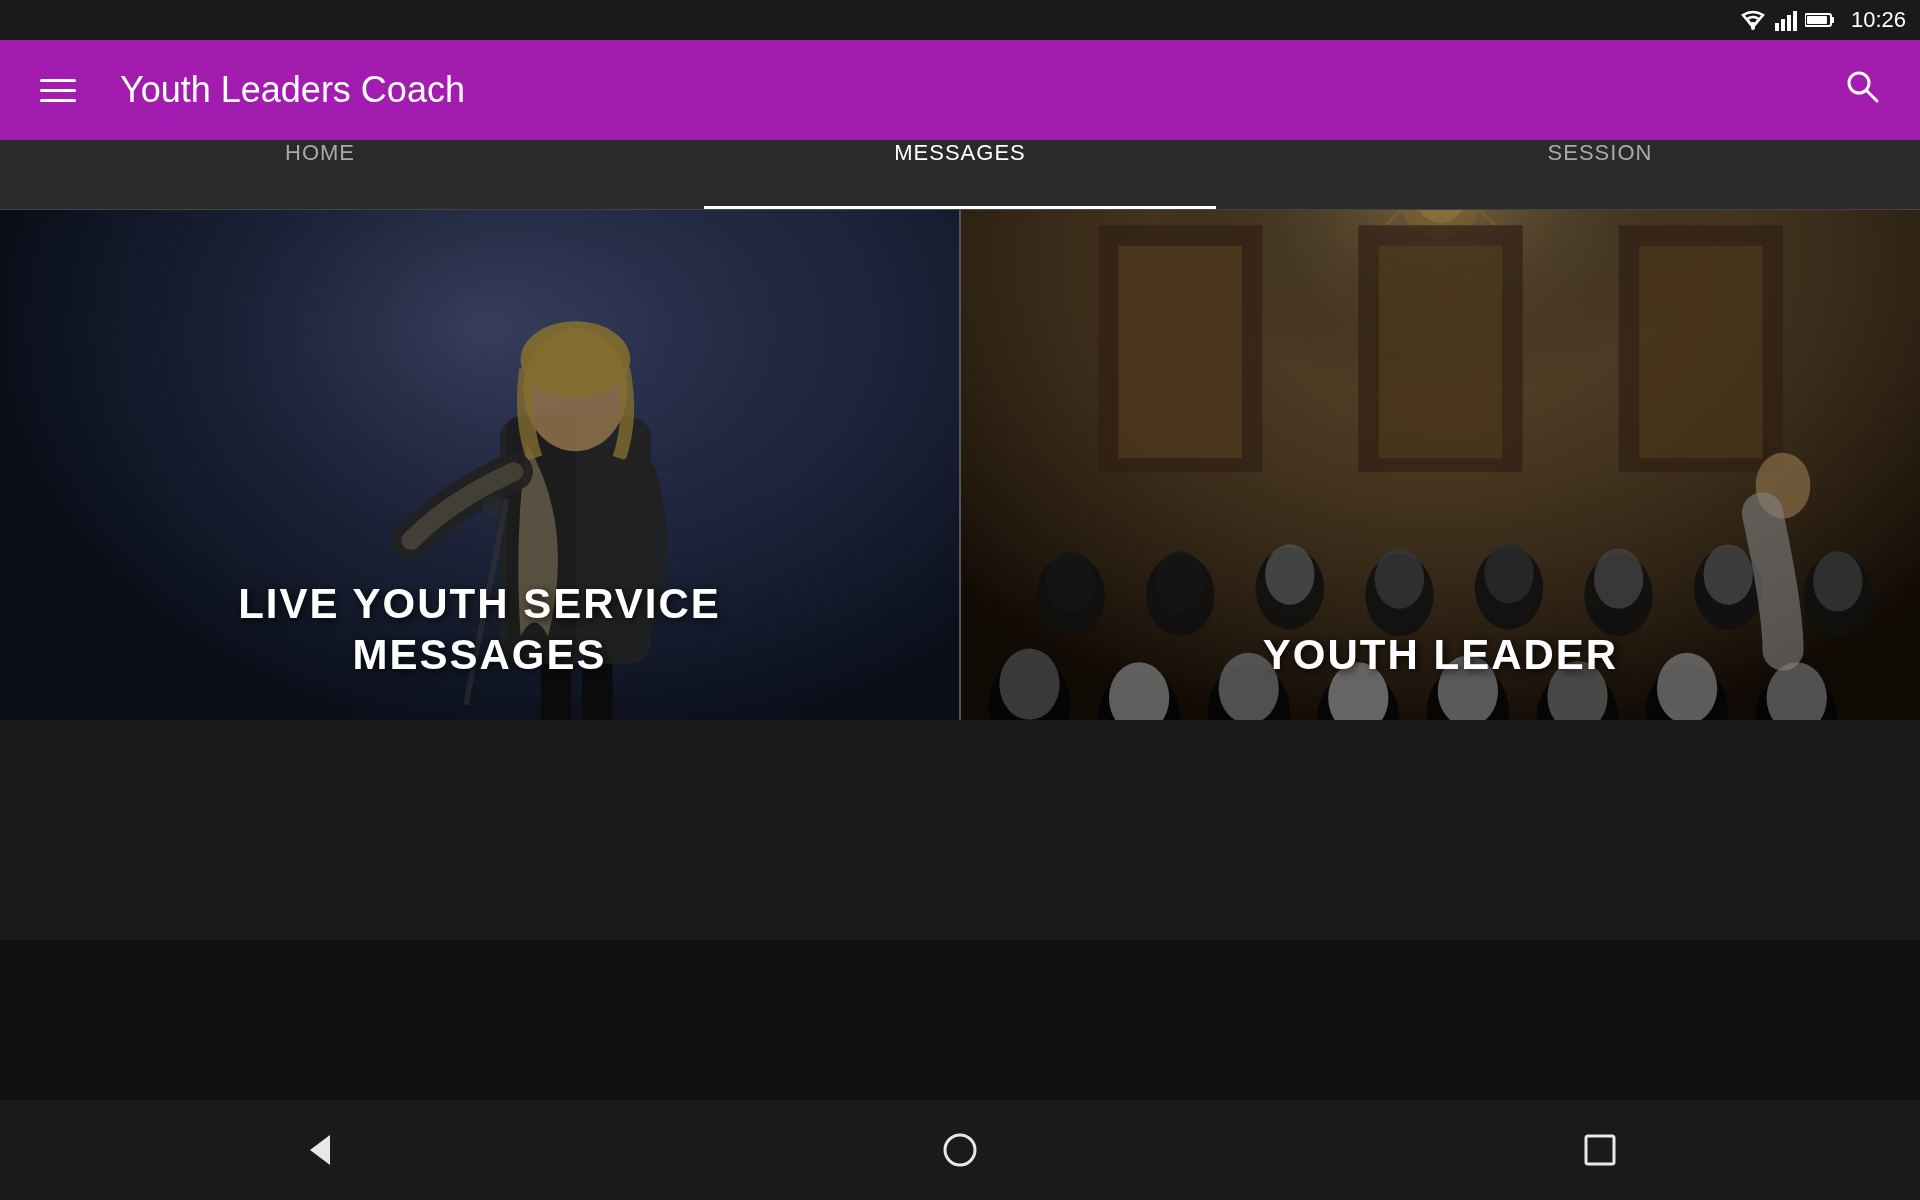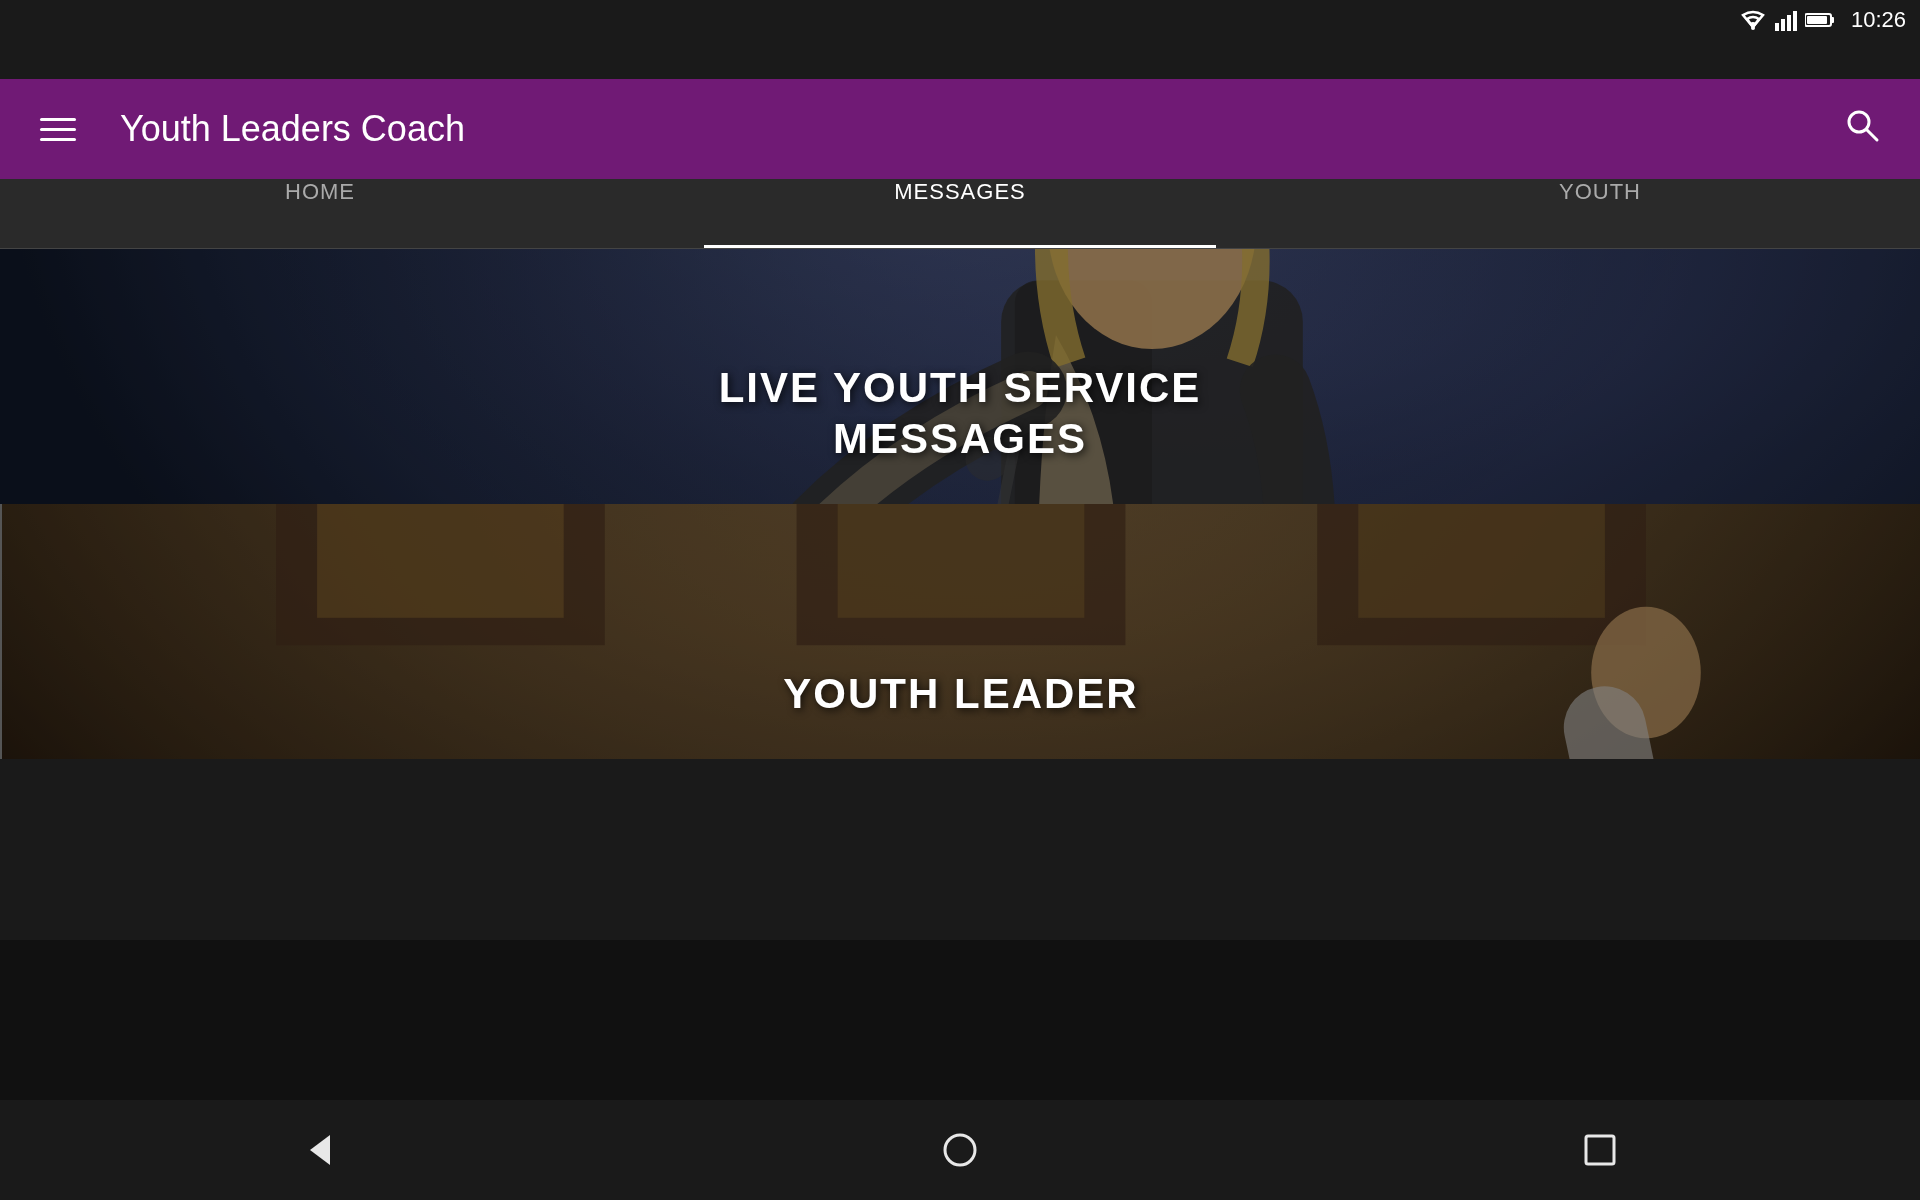--- a/index.html
+++ b/index.html
@@ -37,26 +37,25 @@
       color: white;
       font-size: 22px;
       font-weight: 500;
       margin-left: 8px;
     }
 
     
     .app-bar {
       width: 100%;
       height: 100px;
-      background: #701a75;
+      background: #a21caf;
       display: flex;
       align-items: center;
       justify-content: space-between;
       padding: 0 40px;
-      margin-top: 39px;
     }
 
     .hamburger-icon {
       color: white;
       font-size: 32px;
       cursor: pointer;
       display: flex;
       flex-direction: column;
       gap: 7px;
     }
@@ -120,21 +119,20 @@
       width: 80%;
       height: 3px;
       background: white;
     }
 
     
     .content-area {
       width: 100%;
       height: 510px;
       display: flex;
-      flex-direction: column;
     }
 
     .panel {
       flex: 1;
       position: relative;
       overflow: hidden;
       cursor: pointer;
     }
 
     
@@ -273,21 +271,21 @@
 </div>
 
 <div class="tab-bar">
   <div class="tab-item">
     <span>HOME</span>
   </div>
   <div class="tab-item active">
     <span>MESSAGES</span>
   </div>
   <div class="tab-item">
-    <span>YOUTH</span>
+    <span>SESSION</span>
   </div>
 </div>
 
 <div class="content-area">
 
   <div class="panel panel-left">
     <div class="panel-bg"></div>
 
     <svg class="scene-svg" viewBox="0 0 700 510" preserveAspectRatio="xMidYMid slice">
 

